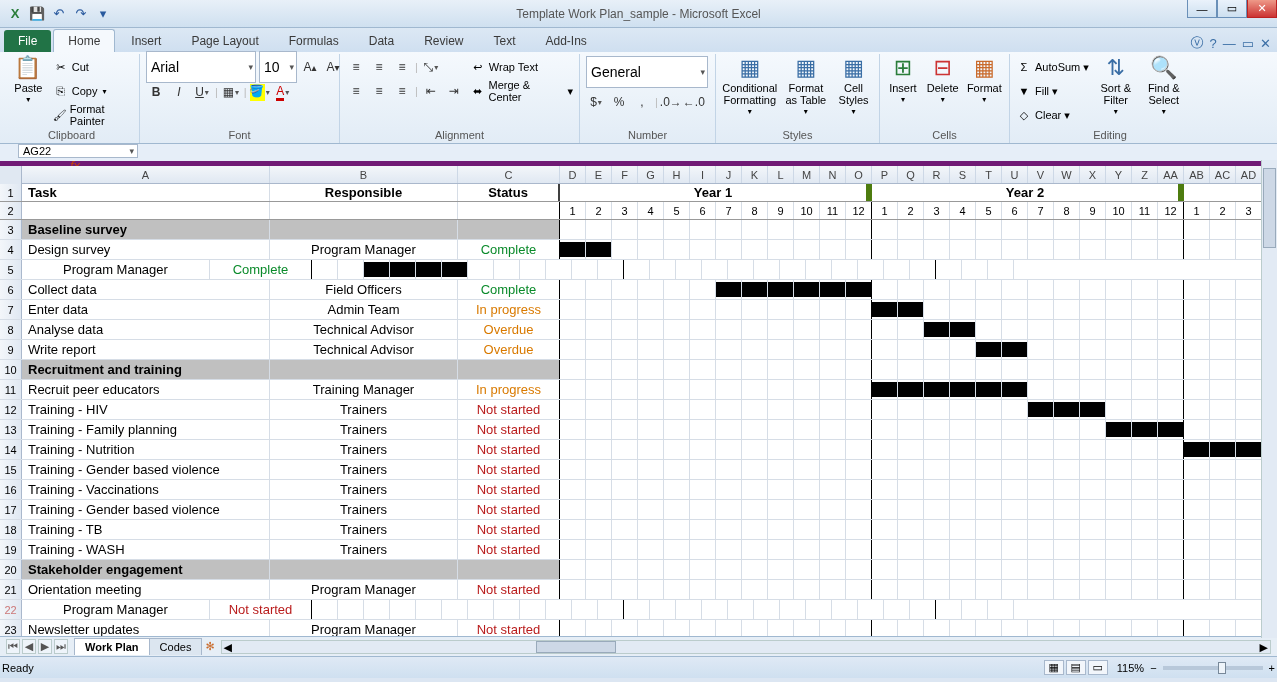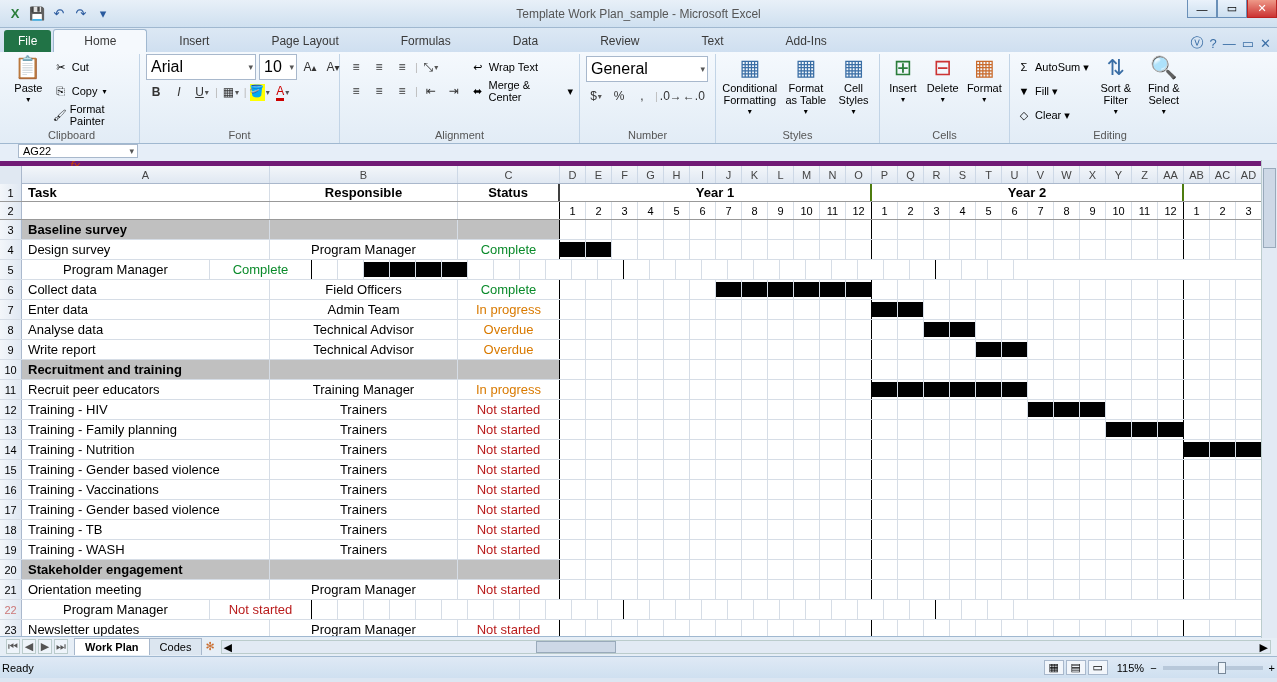--- a/index.html
+++ b/index.html
@@ -66,21 +66,21 @@
   font-size: 12px;
 }
 .tabs-row .file-tab {
   background: #217346;
   color: #fff;
   padding: 4px 14px;
   border-radius: 3px 3px 0 0;
   font-size: 12px;
 }
 .tabs-row .tab {
-  padding: 4px 30px;
+  padding: 4px 14px;
   color: #3a3a3a;
   cursor: default;
 }
 .tabs-row .tab.active {
   background: #f5f9fd;
   border: 1px solid #a0b8d0;
   border-bottom: none;
   border-radius: 3px 3px 0 0;
 }
 .tabs-row .right-controls {
@@ -115,21 +115,21 @@
   width: 42px; text-align:center; font-size:11px; line-height:1.1;
 }
 .r-big .ico { font-size:22px; color:#c96a2b; }
 .r-big .ico.blue { color:#3a6ea5; }
 .r-big .ico.green { color:#2a7d3a; }
 .r-col { display:flex; flex-direction:column; gap:2px; }
 .r-row { display:flex; align-items:center; gap:3px; height:22px; font-size:11px;}
 .r-row .mini { width:16px; height:16px; display:inline-flex; align-items:center; justify-content:center; border:0; }
 .font-box, .size-box {
   background:#fff; border:1px solid #a8b8cc;
-  font-size:16px; height:26px; display:flex; align-items:center;
+  font-size:14px; height:32px; display:flex; align-items:center;
   padding:0 14px 0 4px; position:relative;
 }
 .font-box { width:110px; }
 .size-box { width:38px; }
 .dd-caret::after { content:"▾"; position:absolute; right:2px; color:#555; font-size:9px;}
 .icon-btn { width:20px; height:20px; display:inline-flex; align-items:center; justify-content:center; font-size:12px; color:#333;}
 .icon-btn .caret { font-size:8px; color:#555; margin-left:1px;}
 
 
 .fbar {
@@ -189,21 +189,21 @@
 .gcell.filled::after {
   content:""; position:absolute; left:0; top:2px; right:0; bottom:2px; background:#000;
 }
 .status-complete { color:#0a8a2a; text-align:center;}
 .status-progress { color:#d97a00; text-align:center;}
 .status-overdue  { color:#d97a00; text-align:center;}
 .status-notstarted { color:#b91c1c; text-align:center;}
 
 .year-header { display:flex; height:18px; border-bottom:1px solid #999;}
 .year-header .cell, .year-header .row-header { border-bottom:none;}
-.year-label { border-right:2px solid #4d7c0f; font-weight:bold; font-family:Arial; text-align:center; font-size:13px; display:flex; align-items:center; justify-content:center;}
+.year-label { border-right:6px solid #4d7c0f; font-weight:bold; font-family:Arial; text-align:center; font-size:13px; display:flex; align-items:center; justify-content:center;}
 .month-row { display:flex; height:18px; border-bottom:1px solid #999;}
 .month-row .mc { width:26px; text-align:center; font-size:11px; border-right:1px solid #d6dde6; display:flex; align-items:center; justify-content:center;}
 .month-row .mc.yb { border-right:1px solid #000; }
 
 
 .sheet-tabs {
   height:20px; background:#e6eef6; border-top:1px solid #a0b8d0;
   display:flex; align-items:center; font-size:11px;
 }
 .sheet-tabs .nav { display:flex; gap:2px; margin:0 6px;}

